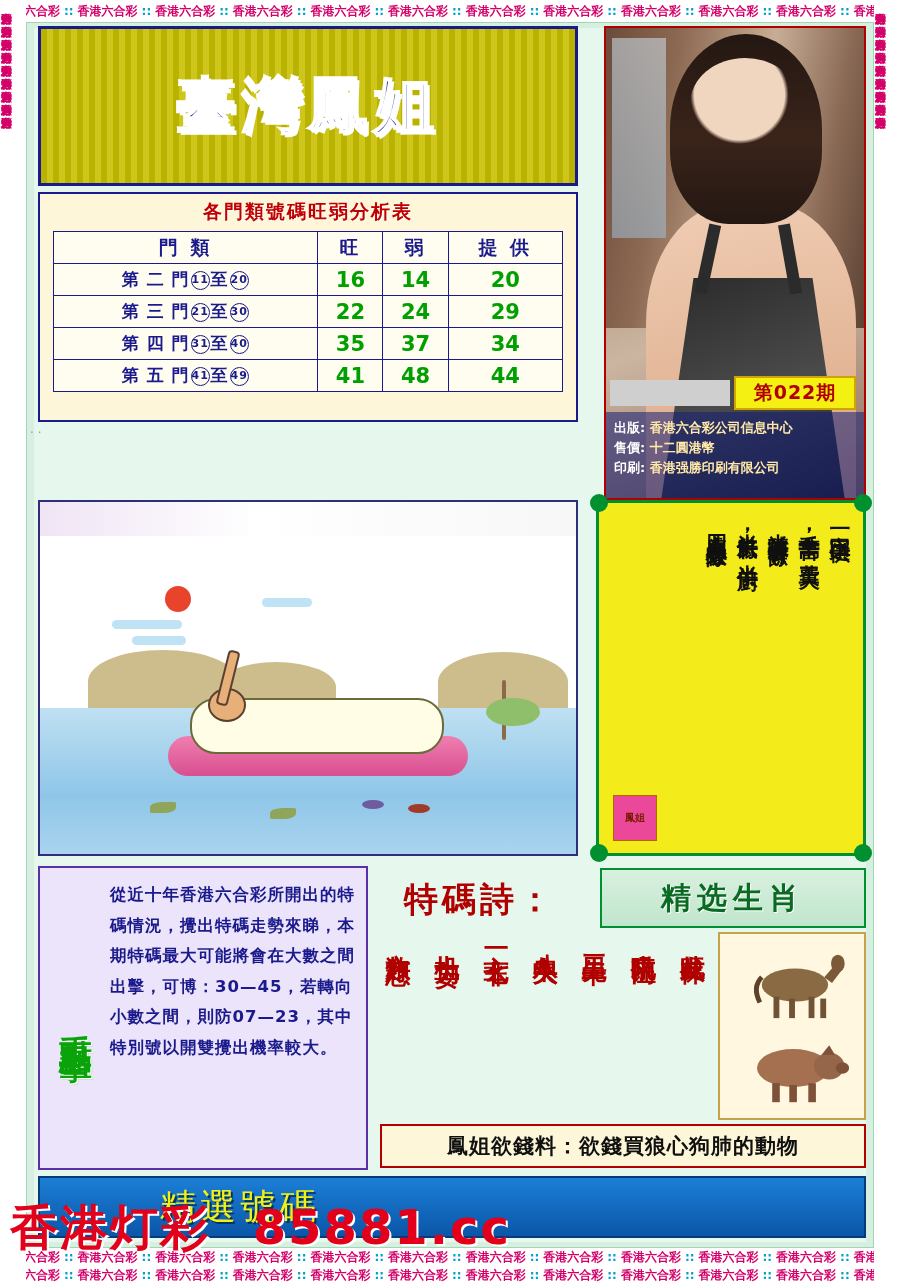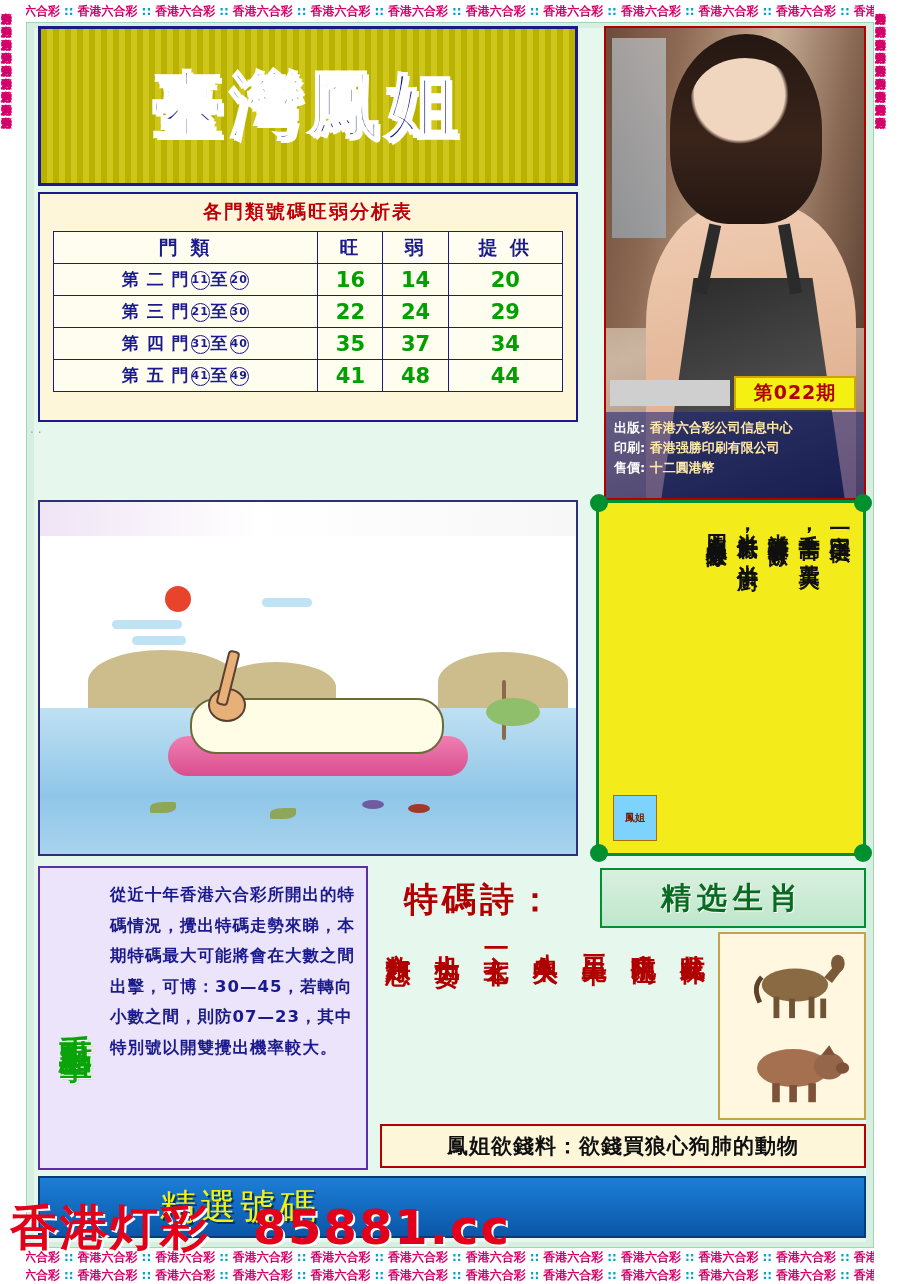--- a/index.html
+++ b/index.html
@@ -45,21 +45,21 @@
     position:absolute;left:38px;top:26px;width:540px;height:160px;
     background:
       repeating-linear-gradient(90deg,#b9b200 0 6px,#cfc61b 6px 12px),
       #c4bc10;
     border:3px solid #1a1a8c;
     box-sizing:border-box;
     display:flex;align-items:center;justify-content:center;
   }
   .title-banner .t{
     font-family:"DejaVu Sans","Liberation Sans",sans-serif;
-    font-size:72px;font-weight:bold;color:#13138f;
+    font-size:60px;font-weight:bold;color:#13138f;
     -webkit-text-stroke:2px #ffffff;
     letter-spacing:6px;
     text-shadow:3px 3px 0 #ffffff;
   }
 
   
   .photo{
     position:absolute;left:604px;top:26px;width:262px;height:474px;
     border:2px solid #b00000;box-sizing:border-box;overflow:hidden;
     background:linear-gradient(160deg,#7a5a48 0%,#a98a72 30%,#cbb5a1 60%,#8d6a55 100%);
@@ -157,21 +157,21 @@
     position:absolute;inset:14px 10px 10px 10px;
     display:flex;flex-direction:row-reverse;justify-content:flex-start;gap:4px;
   }
   .pcol{
     writing-mode:vertical-rl;text-orientation:upright;
     font-size:21px;font-weight:bold;color:#101010;line-height:1.28;
     letter-spacing:2px;
   }
   .poem-stamp{
     position:absolute;left:14px;bottom:12px;width:42px;height:44px;
-    background:#7dd3fc;border:1px solid #b06a00;
+    background:#ec4899;border:1px solid #b06a00;
     display:flex;align-items:center;justify-content:center;
     color:#7a1b00;font-size:10px;font-weight:bold;
   }
 
   
   .note{
     position:absolute;left:38px;top:866px;width:330px;height:304px;
     background:#ece4fb;border:2px solid #5b2fa8;box-sizing:border-box;
     display:flex;
   }
@@ -370,26 +370,26 @@
     <div class="ph-hair"></div>
     <div class="ph-hair2"></div>
     <div class="ph-bar"></div>
     <div class="issue-badge">第022期</div>
     <div class="credits">
       <div>
         <span class="lab">出版:</span>
         <span class="val">香港六合彩公司信息中心</span>
       </div>
       <div>
+        <span class="lab">售價:</span>
+        <span class="val">十二圓港幣</span>
+      </div>
+      <div>
         <span class="lab">印刷:</span>
         <span class="val">香港强勝印刷有限公司</span>
-      </div>
-      <div>
-        <span class="lab">售價:</span>
-        <span class="val">十二圓港幣</span>
       </div>
     </div>
   </div>
 
   <div class="tbl-wrap">
     <div class="tbl-title">各門類號碼旺弱分析表</div>
     <table class="an">
       <thead>
         <tr>
           <th>門  類</th>

